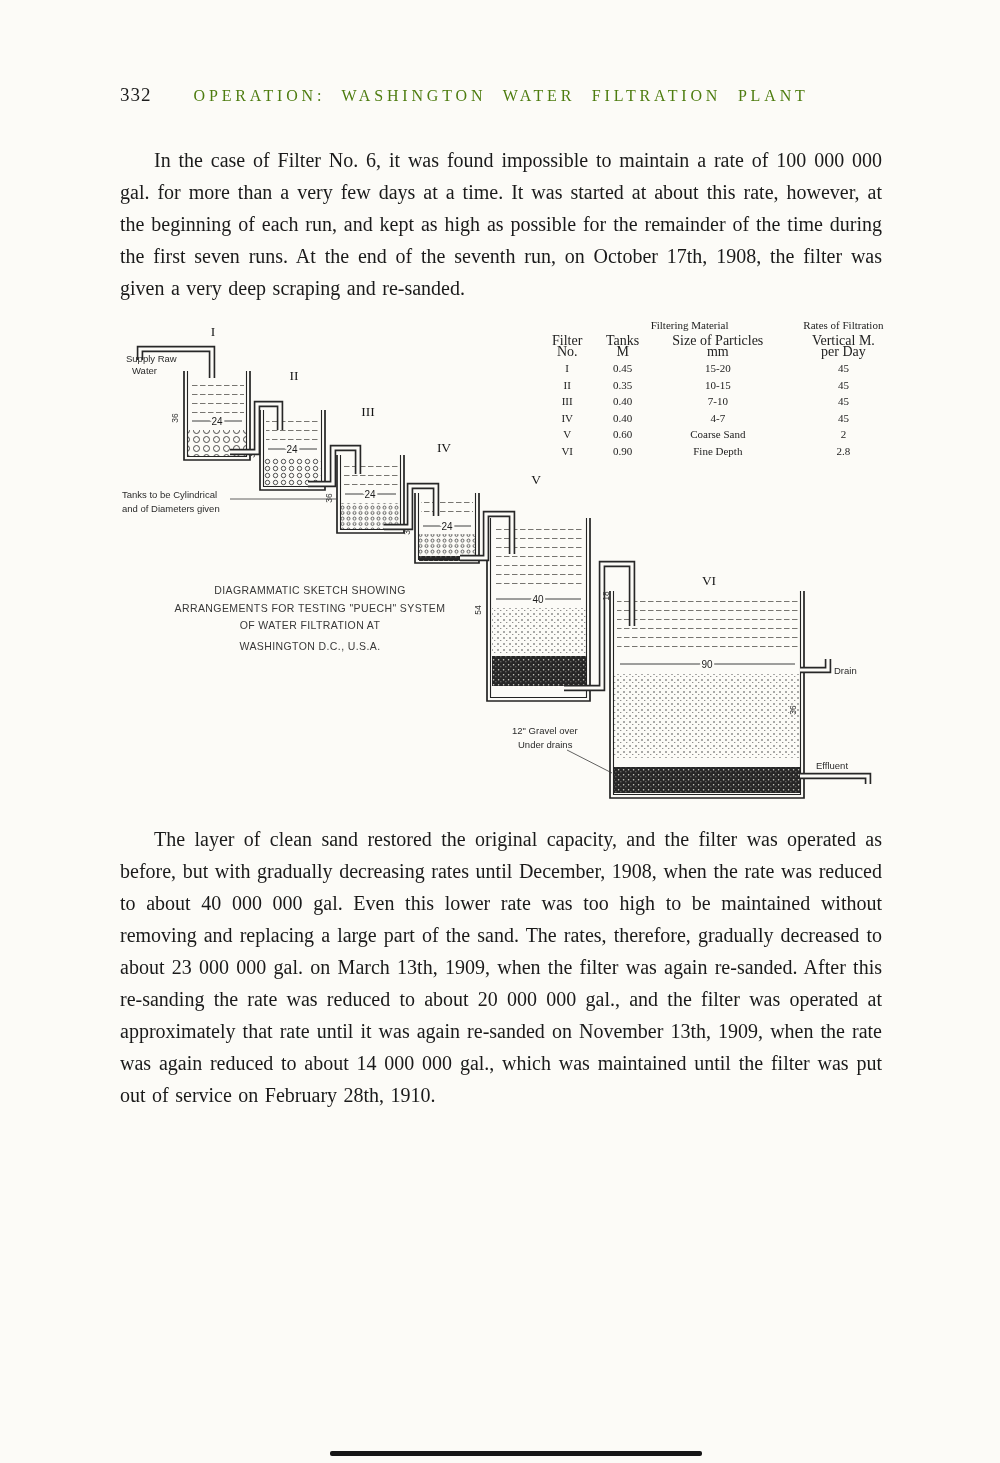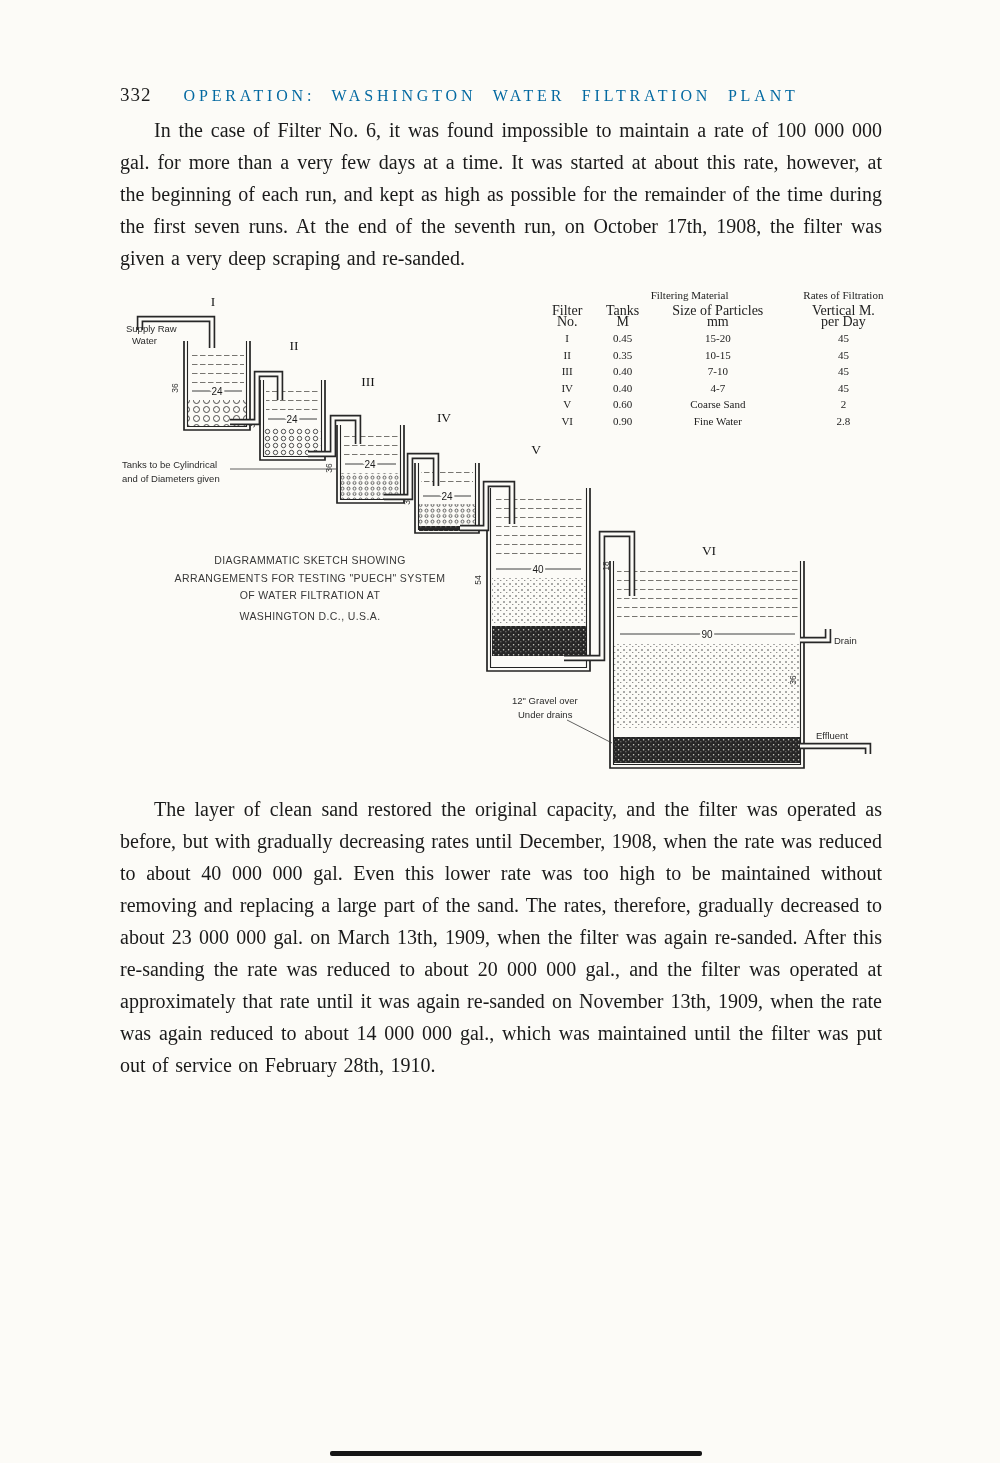--- a/index.html
+++ b/index.html
@@ -7,27 +7,27 @@
     width:1000px;height:1463px;
     background:#fcfbf7;
     font-family:"Liberation Serif",serif;
     color:#191919;
     position:relative;
     overflow:hidden;
   }
   .page{padding:84px 118px 0 120px;}
   
   .running-header{
-    display:flex;align-items:baseline;gap:32px;
-    margin-bottom:8px;
+    display:flex;align-items:baseline;gap:42px;
+    margin-bottom:38px;
   }
   .page-num{font-size:19px;letter-spacing:1px;color:#1d1d1d;}
   .header-title{
     font-size:16px;letter-spacing:.24em;word-spacing:.55em;
-    color:#0369a1;white-space:nowrap;
+    color:#4d7c0f;white-space:nowrap;
   }
   
   p.bodytext{
     margin:0;font-size:20px;line-height:32px;
     text-align:justify;word-spacing:1.5px;color:#1a1a1a;
   }
   p.bodytext.indent{text-indent:34px;}
   
   .figure-wrap{
     position:relative;margin:14px 0 0 -8px;
@@ -286,21 +286,21 @@
             </tr>
             <tr>
               <td>V</td>
               <td>0.60</td>
               <td>Coarse Sand</td>
               <td>2</td>
             </tr>
             <tr>
               <td>VI</td>
               <td>0.90</td>
-              <td>Fine Water</td>
+              <td>Fine Depth</td>
               <td>2.8</td>
             </tr>
           </tbody>
       </table>
     </div>
   </div>
 
 
   <p class="bodytext indent">The layer of clean sand restored the original capacity, and the filter was operated as before, but with gradually decreasing rates until December, 1908, when the rate was reduced to about 40 000 000 gal. Even this lower rate was too high to be maintained without removing and replacing a large part of the sand. The rates, therefore, gradually decreased to about 23 000 000 gal. on March 13th, 1909, when the filter was again re-sanded. After this re-sanding the rate was reduced to about 20 000 000 gal., and the filter was operated at approximately that rate until it was again re-sanded on November 13th, 1909, when the rate was again reduced to about 14 000 000 gal., which was maintained until the filter was put out of service on February 28th, 1910.</p>
 

